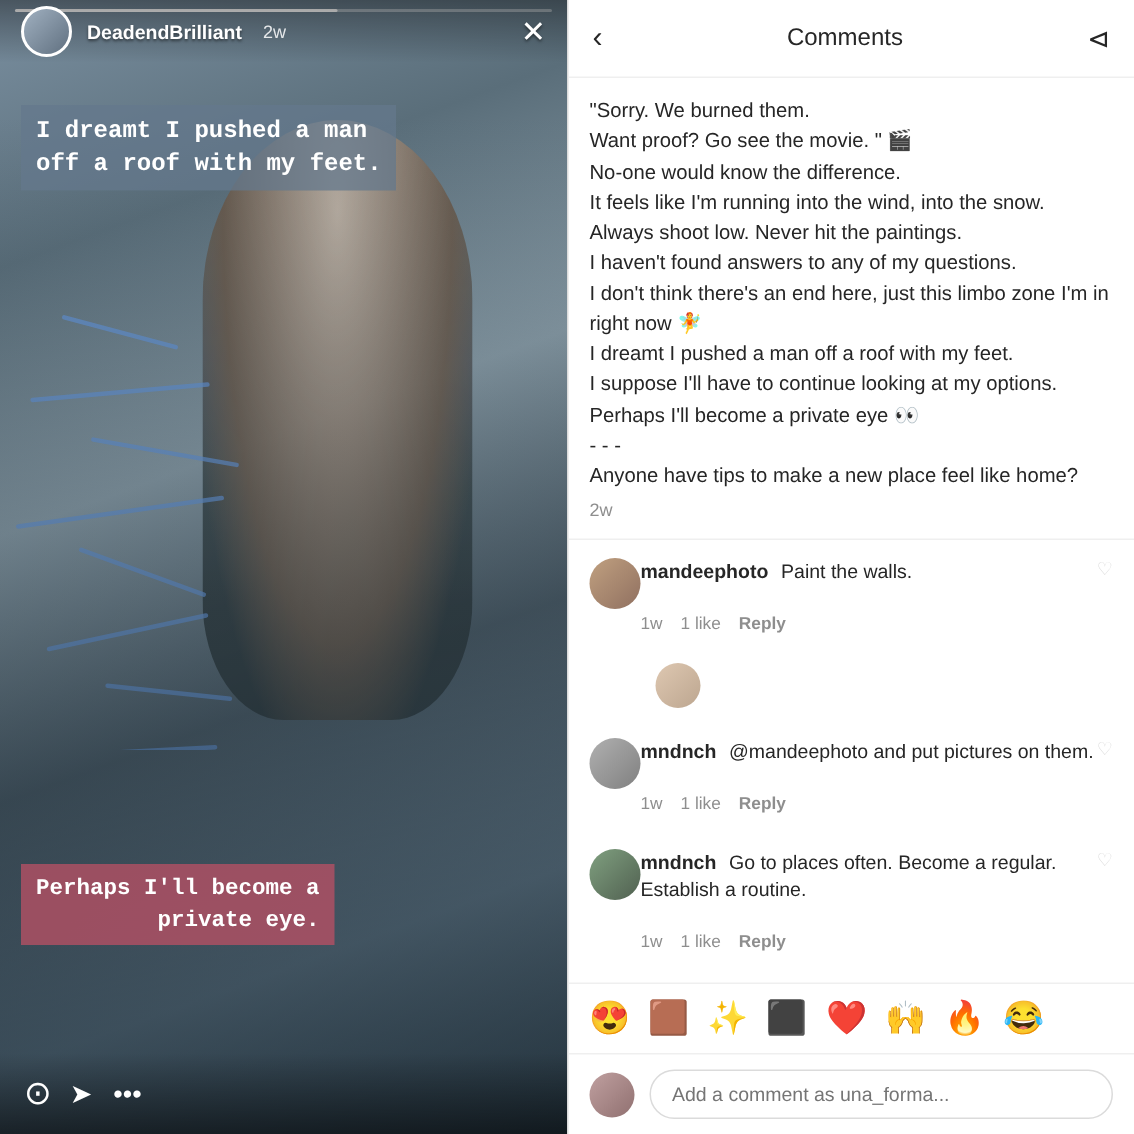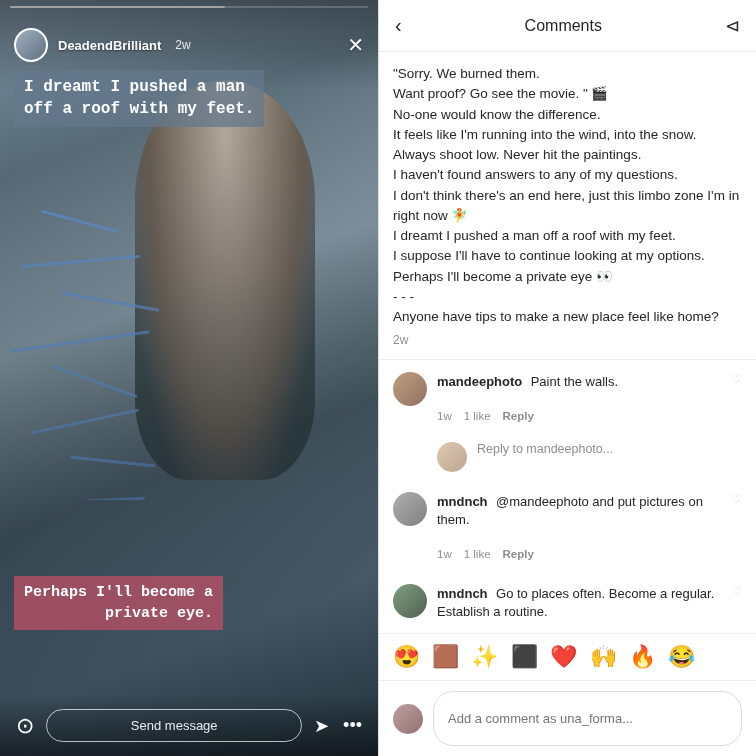--- a/index.html
+++ b/index.html
@@ -46,21 +46,21 @@
       position: absolute;
       background: rgba(100, 150, 220, 0.7);
       height: 3px;
       border-radius: 2px;
     }
 
     
     .story-header {
       position: absolute;
       top: 0; left: 0; right: 0;
-      padding: 28px 14px;
+      padding: 4px 14px;
       display: flex;
       align-items: center;
       gap: 10px;
       z-index: 10;
       background: linear-gradient(to bottom, rgba(0,0,0,0.4) 0%, transparent 100%);
     }
 
     .story-progress-bar {
       position: absolute;
       top: 6px;
@@ -259,21 +259,20 @@
     
     .comments-list {
       flex: 1;
       overflow-y: auto;
       padding: 0;
     }
 
     .comment-item {
       display: flex;
       padding: 12px 14px;
-      gap: 10px;
       align-items: flex-start;
     }
 
     .comment-avatar {
       width: 34px;
       height: 34px;
       border-radius: 50%;
       flex-shrink: 0;
       background: linear-gradient(135deg, #c0a080, #907060);
     }
@@ -396,21 +395,21 @@
       height: 30px;
       border-radius: 50%;
       background: linear-gradient(135deg, #c0a0a0, #907070);
       flex-shrink: 0;
     }
 
     .add-comment-input {
       flex: 1;
       border: 1px solid #dbdbdb;
       border-radius: 20px;
-      padding: 19px 14px;
+      padding: 8px 14px;
       font-size: 13px;
       color: #0f172a;
       background: #fff;
       outline: none;
     }
 
     
     .comments-list::-webkit-scrollbar { width: 4px; }
     .comments-list::-webkit-scrollbar-track { background: #f1f1f1; }
     .comments-list::-webkit-scrollbar-thumb { background: #c0c0c0; border-radius: 2px; }
@@ -476,21 +475,20 @@
 
 
   <div class="story-text-bottom">
     <div class="story-text-box-pink">
       Perhaps I'll become a<br>private eye.
     </div>
   </div>
 
   <div class="story-footer">
     <span class="camera-icon">⊙</span>
-    <button class="send-message-btn">Send message</button>
     <div class="story-footer-icons">
       <span class="footer-icon">➤</span>
       <span class="footer-icon">•••</span>
     </div>
   </div>
 </div>
 
 <div class="comments-panel">
 
   <div class="comments-header">
@@ -528,21 +526,20 @@
           <span class="comment-time">1w</span>
           <span class="comment-likes">1 like</span>
           <button class="comment-reply-btn">Reply</button>
         </div>
       </div>
       <span class="comment-heart">♡</span>
     </div>
 
     <div class="reply-item">
       <div class="reply-avatar"></div>
-      <button class="reply-prompt">Reply to mandeephoto...</button>
     </div>
 
     <div class="comment-item">
       <div class="comment-avatar comment-avatar-gray"></div>
       <div class="comment-body">
         <span class="comment-username">mndnch</span>
         <span class="comment-text">@mandeephoto and put pictures on them.</span>
         <div class="comment-meta">
           <span class="comment-time">1w</span>
           <span class="comment-likes">1 like</span>

